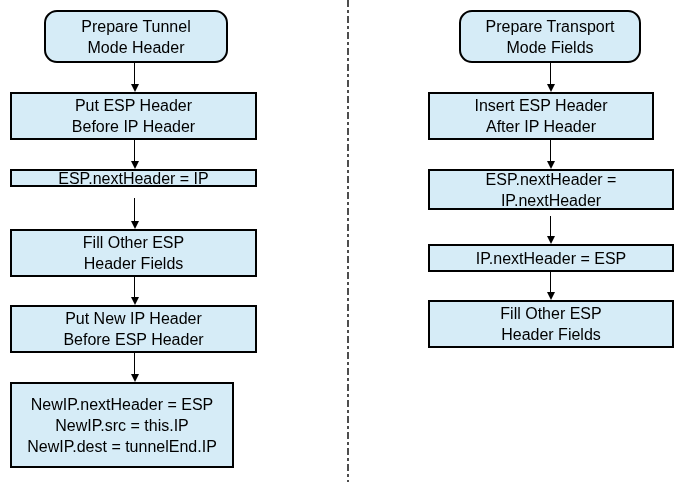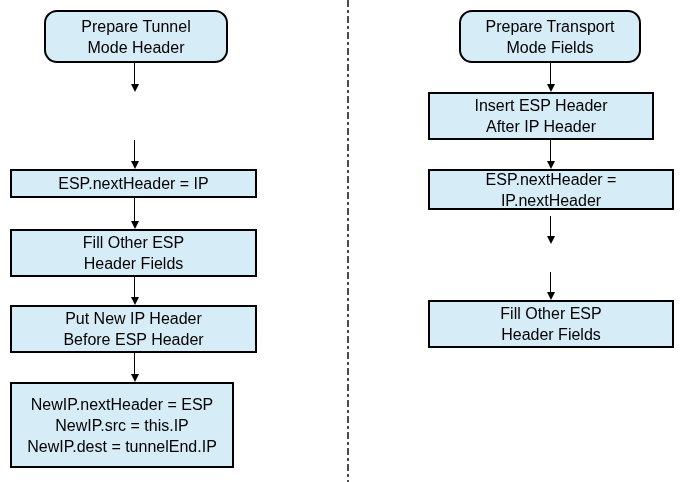--- a/index.html
+++ b/index.html
@@ -44,21 +44,21 @@
     justify-content: center;
     text-align: center;
     white-space: pre-line;
     font-size: 16px;
     line-height: 21px;
   }
   .terminal { border-radius: 13px; }
   
   .l1 { left: 44px;  top: 10px;  width: 184px; height: 53px; }
   .l2 { left: 10px;  top: 92px;  width: 247px; height: 48px; }
-  .l3 { left: 10px;  top: 169px; width: 247px; height: 29px; }
+  .l3 { left: 10px;  top: 169px; width: 247px; height: 18px; }
   .l4 { left: 10px;  top: 229px; width: 247px; height: 48px; }
   .l5 { left: 10px;  top: 305px; width: 247px; height: 48px; }
   .l6 { left: 10px;  top: 382px; width: 224px; height: 86px; }
   
   .r1 { left: 459px; top: 10px;  width: 182px; height: 53px; }
   .r2 { left: 428px; top: 92px;  width: 226px; height: 48px; }
   .r3 { left: 428px; top: 169px; width: 246px; height: 41px; }
   .r4 { left: 428px; top: 244px; width: 246px; height: 28px; }
   .r5 { left: 428px; top: 300px; width: 246px; height: 48px; }
   
@@ -92,20 +92,22 @@
 <div class="canvas">
 
   <div class="divider"></div>
 
   <div class="node terminal l1">Prepare Tunnel
 Mode Header</div>
   <div class="arrow la1">
     <div class="arrow-line"></div>
     <div class="arrow-head"></div>
   </div>
+  <div class="node l2">Put ESP Header
+Before IP Header</div>
   <div class="arrow la2">
     <div class="arrow-line"></div>
     <div class="arrow-head"></div>
   </div>
   <div class="node l3">ESP.nextHeader = IP</div>
   <div class="arrow la3">
     <div class="arrow-line"></div>
     <div class="arrow-head"></div>
   </div>
   <div class="node l4">Fill Other ESP
@@ -135,20 +137,21 @@
   <div class="arrow ra2">
     <div class="arrow-line"></div>
     <div class="arrow-head"></div>
   </div>
   <div class="node r3">ESP.nextHeader =
 IP.nextHeader</div>
   <div class="arrow ra3">
     <div class="arrow-line"></div>
     <div class="arrow-head"></div>
   </div>
+  <div class="node r4">IP.nextHeader = ESP</div>
   <div class="arrow ra4">
     <div class="arrow-line"></div>
     <div class="arrow-head"></div>
   </div>
   <div class="node r5">Fill Other ESP
 Header Fields</div>
 
 </div>
 
 </body></html>

